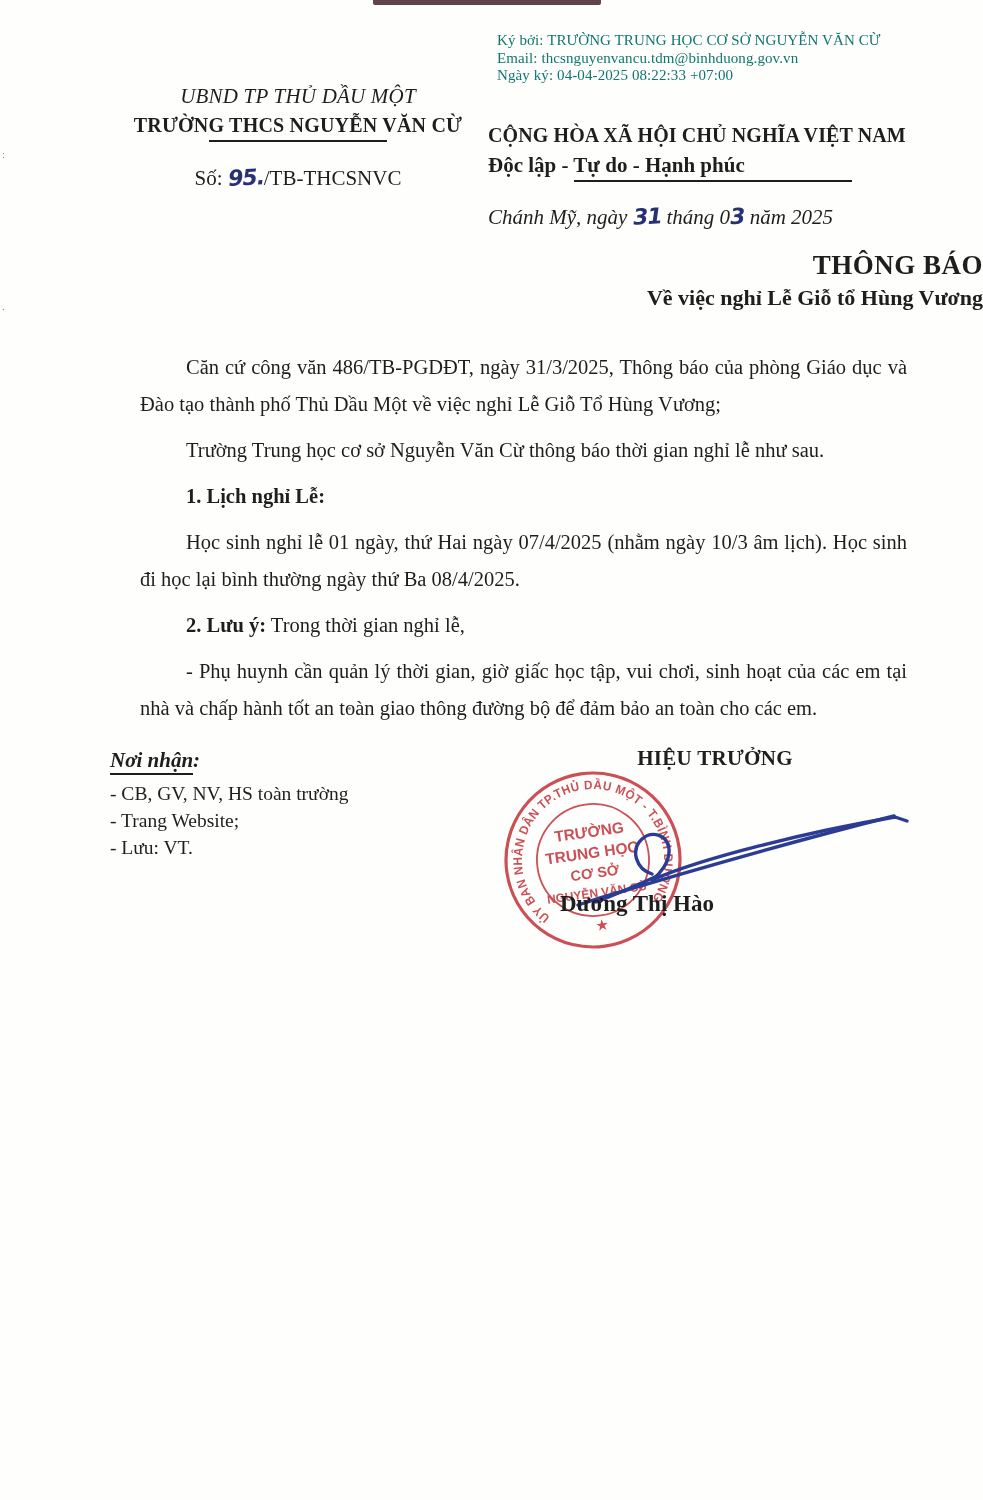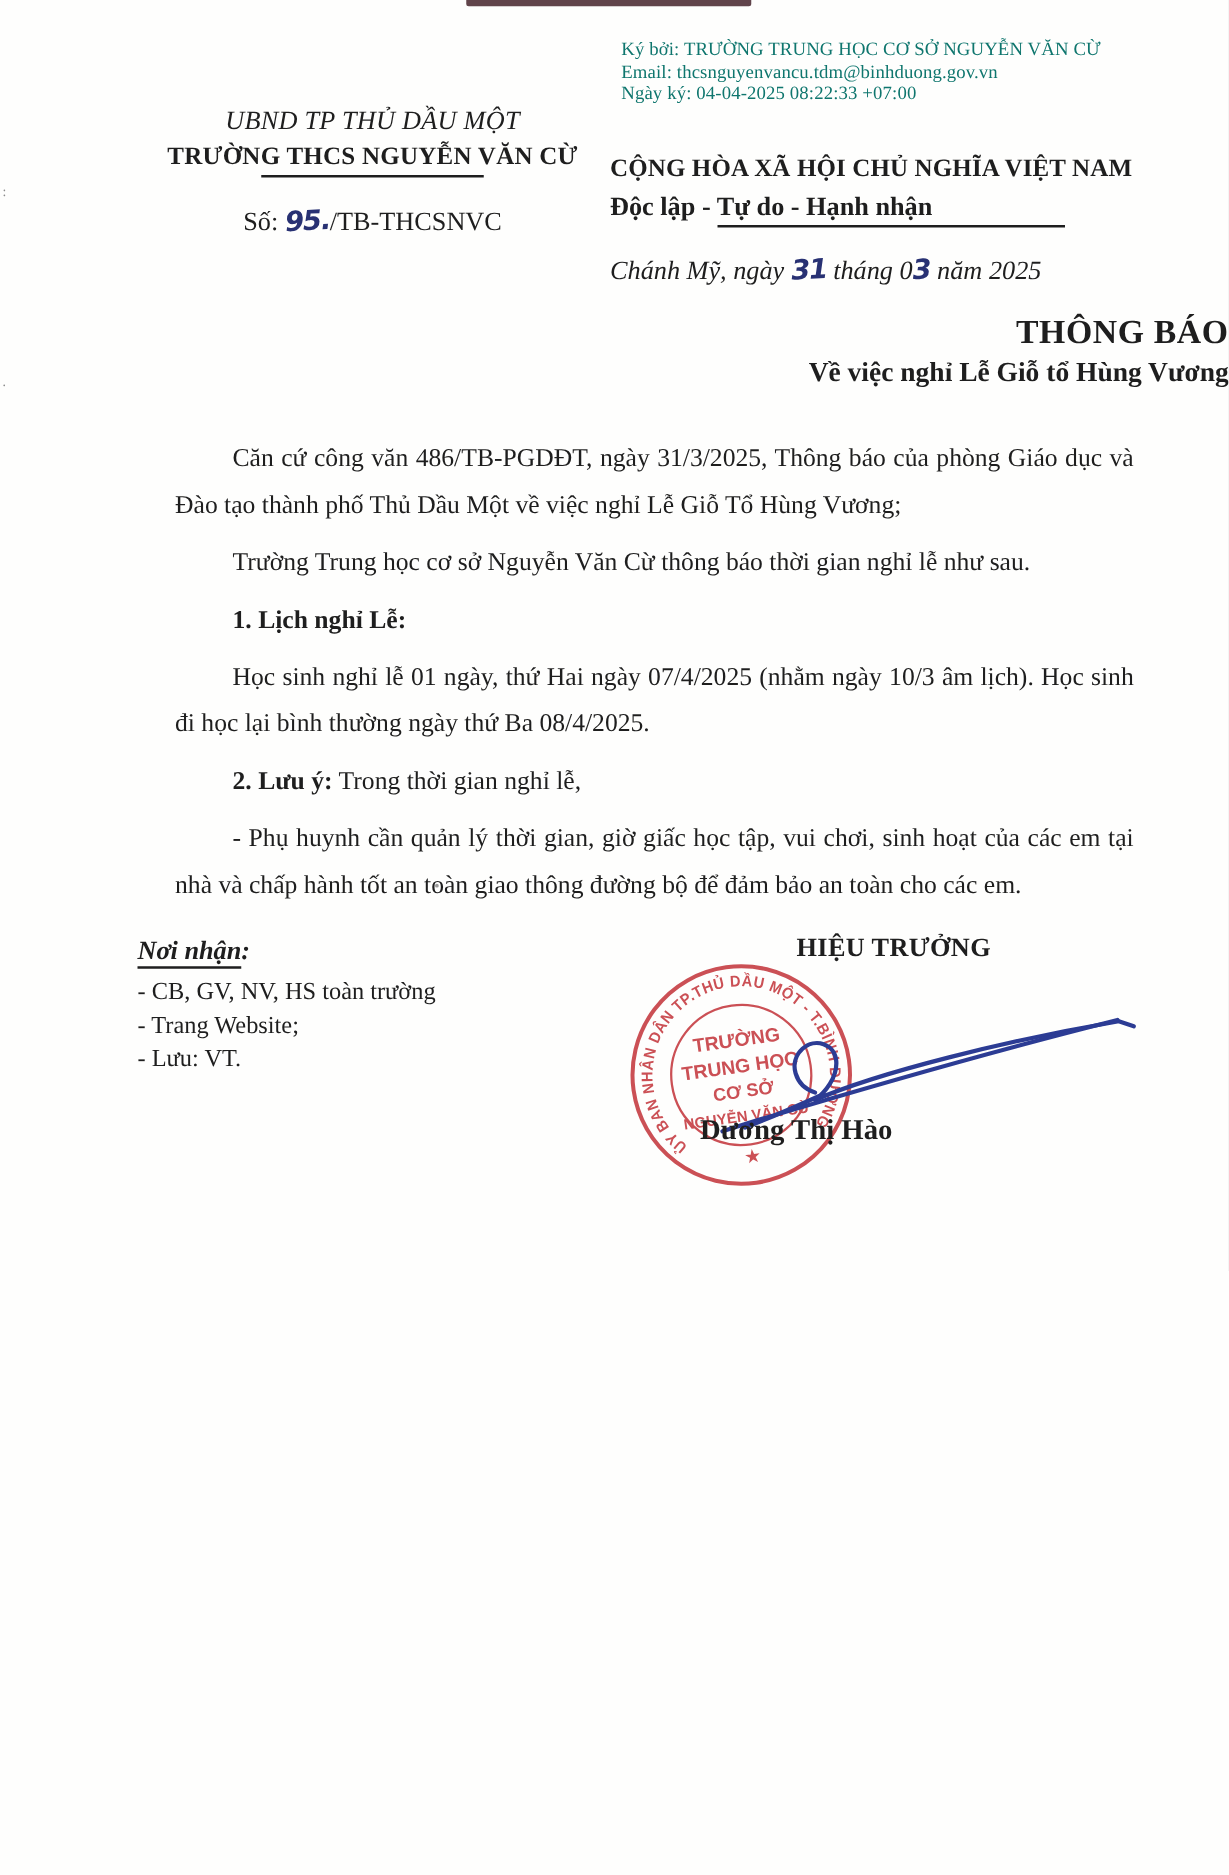--- a/index.html
+++ b/index.html
@@ -104,21 +104,21 @@
     <div class="org-name">TRƯỜNG THCS NGUYỄN VĂN CỪ</div>
     <div class="uline-left"></div>
     <div class="doc-number">
       <span>Số:</span>
       <span class="handwrite">95.</span><span>/TB-THCSNVC</span>
     </div>
   </div>
 
   <div class="hdr-right">
     <div class="national-title">CỘNG HÒA XÃ HỘI CHỦ NGHĨA VIỆT NAM</div>
-    <div class="national-motto">Độc lập - Tự do - Hạnh nhận</div>
+    <div class="national-motto">Độc lập - Tự do - Hạnh phúc</div>
     <div class="uline-right"></div>
     <div class="date-line">
       <span>Chánh Mỹ, ngày</span>
       <span class="handwrite">31</span>
       <span>tháng 0</span><span class="handwrite">3</span>
       <span>năm 2025</span>
     </div>
   </div>
 
   <div class="title-block">

